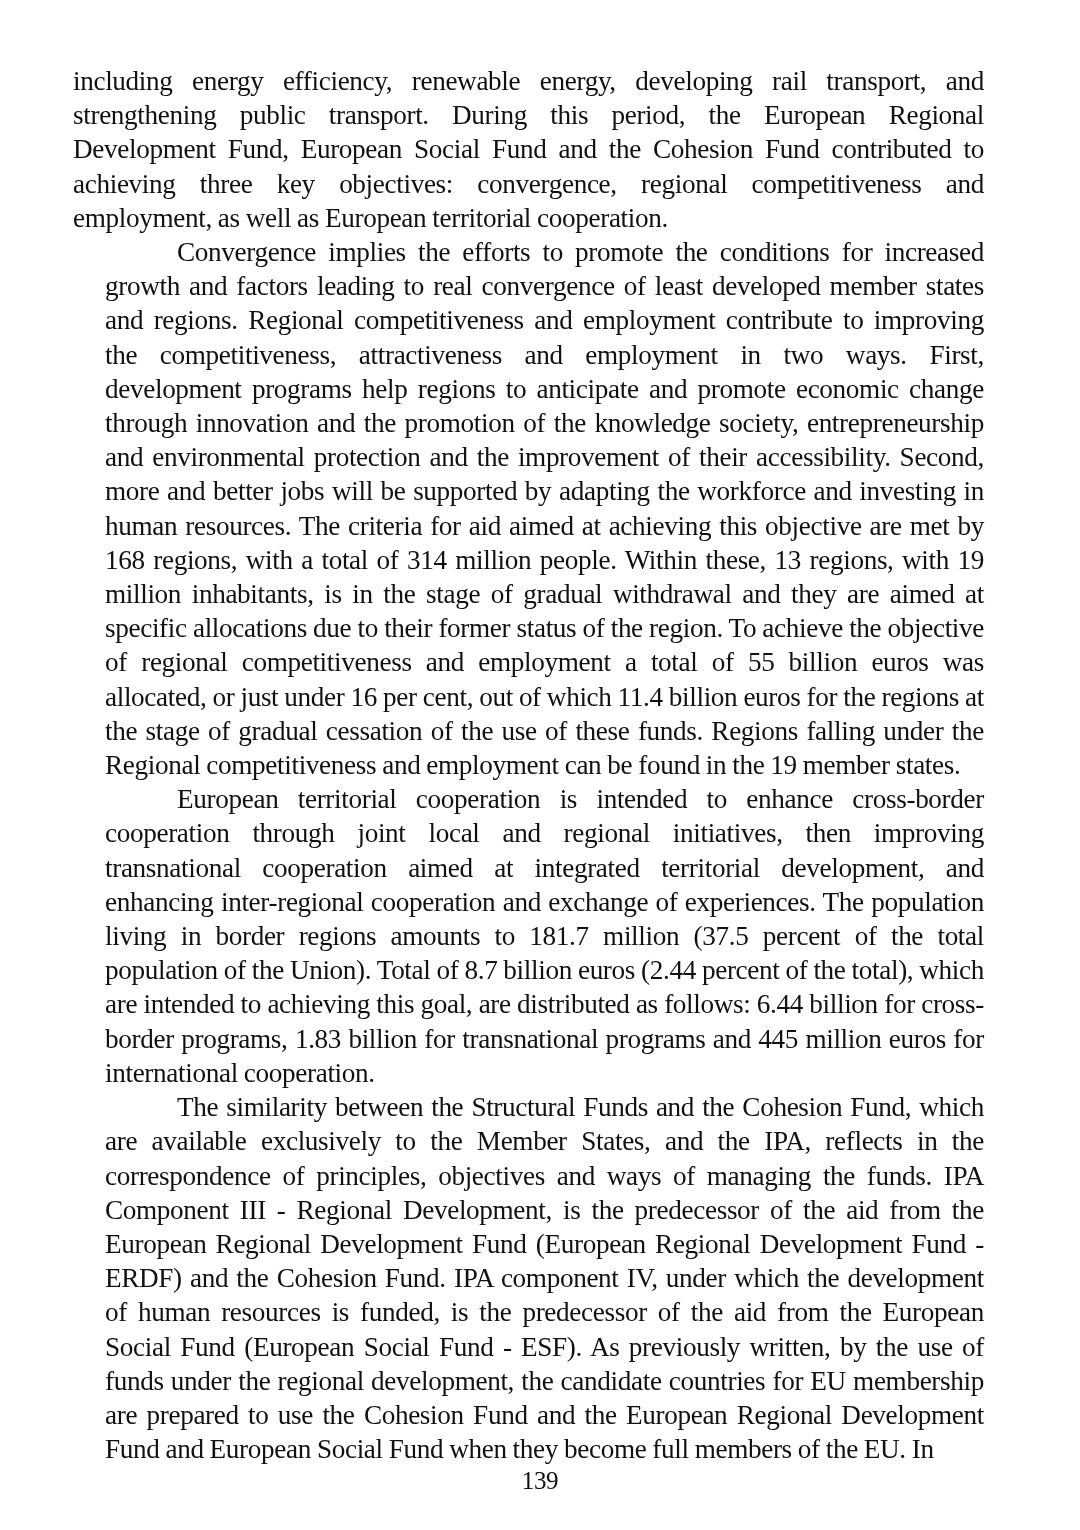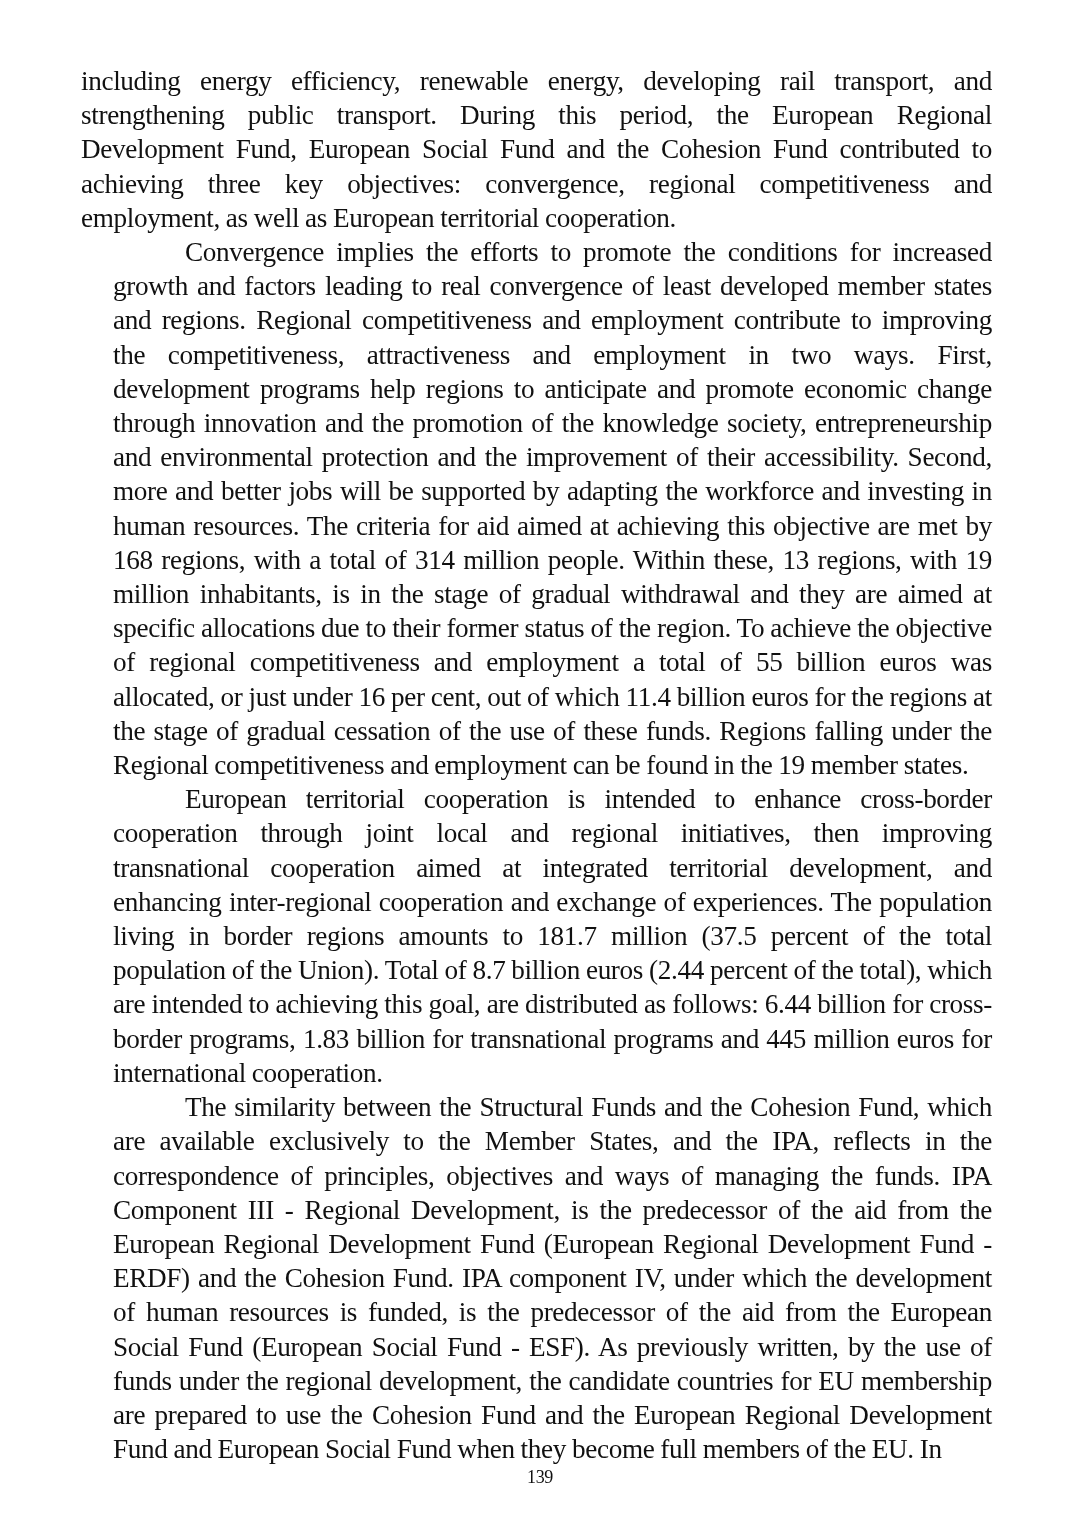--- a/index.html
+++ b/index.html
@@ -8,21 +8,21 @@
     background: #ffffff;
   }
   body {
     width: 1080px;
     height: 1530px;
     position: relative;
     overflow: hidden;
   }
   .page {
     position: absolute;
-    left: 81px;
+    left: 73px;
     top: 64px;
     width: 911px;
     color: #111111;
     font-family: "Liberation Serif", "DejaVu Serif", serif;
     font-size: 27.2px;
     line-height: 34.2px;
     letter-spacing: -0.35px;
     word-spacing: -0.5px;
   }
   .para {
@@ -35,21 +35,21 @@
     text-indent: 72px;
     margin-left: 32px;
   }
   .page-number {
     position: absolute;
     left: 0;
     width: 1080px;
     top: 1467px;
     text-align: center;
     font-family: "Liberation Serif", "DejaVu Serif", serif;
-    font-size: 18px;
+    font-size: 25px;
     color: #111111;
     letter-spacing: -0.3px;
   }
 </style>
 </head>
 <body>
 
 <div class="page">
   <p class="para">including energy efficiency, renewable energy, developing rail transport, and strengthening public transport. During this period, the European Regional Development Fund, European Social Fund and the Cohesion Fund contributed to achieving three key objectives: convergence, regional competitiveness and employment, as well as European territorial cooperation.</p>
   <p class="para indent">Convergence implies the efforts to promote the conditions for increased growth and factors leading to real convergence of least developed member states and regions. Regional competitiveness and employment contribute to improving the competitiveness, attractiveness and employment in two ways. First, development programs help regions to anticipate and promote economic change through innovation and the promotion of the knowledge society, entrepreneurship and environmental protection and the improvement of their accessibility. Second, more and better jobs will be supported by adapting the workforce and investing in human resources. The criteria for aid aimed at achieving this objective are met by 168 regions, with a total of 314 million people. Within these, 13 regions, with 19 million inhabitants, is in the stage of gradual withdrawal and they are aimed at specific allocations due to their former status of the region. To achieve the objective of regional competitiveness and employment a total of 55 billion euros was allocated, or just under 16 per cent, out of which 11.4 billion euros for the regions at the stage of gradual cessation of the use of these funds. Regions falling under the Regional competitiveness and employment can be found in the 19 member states.</p>

